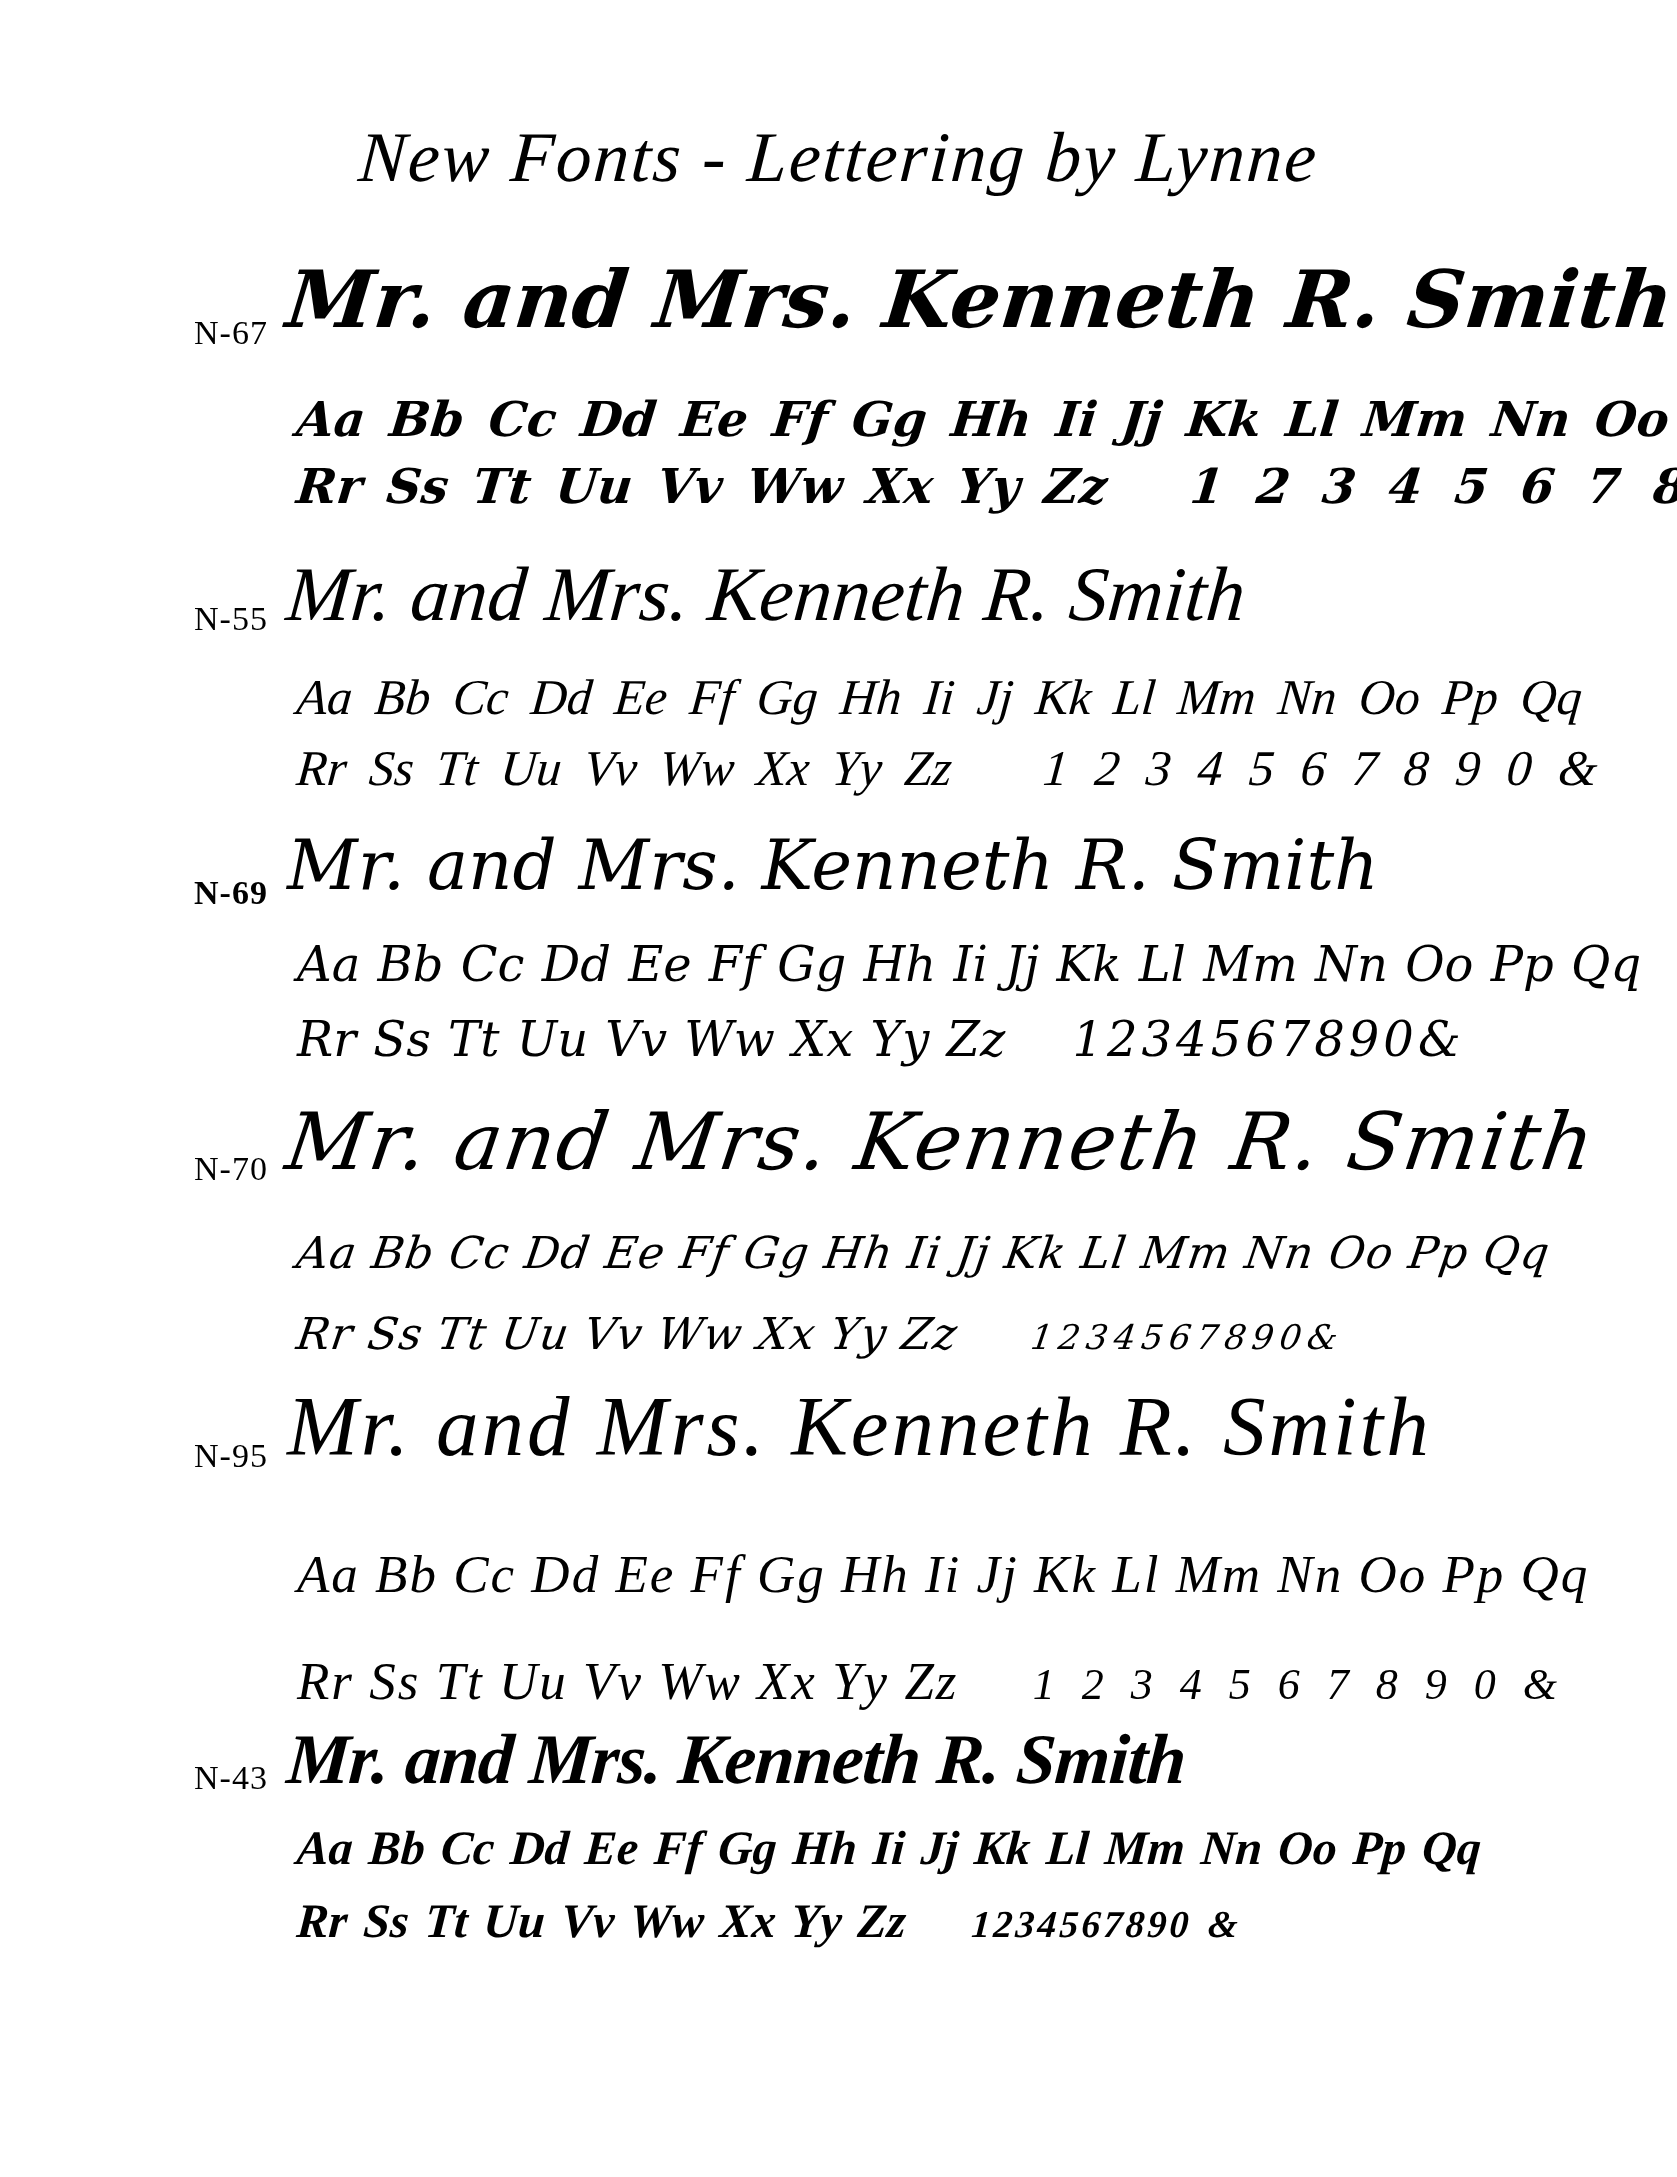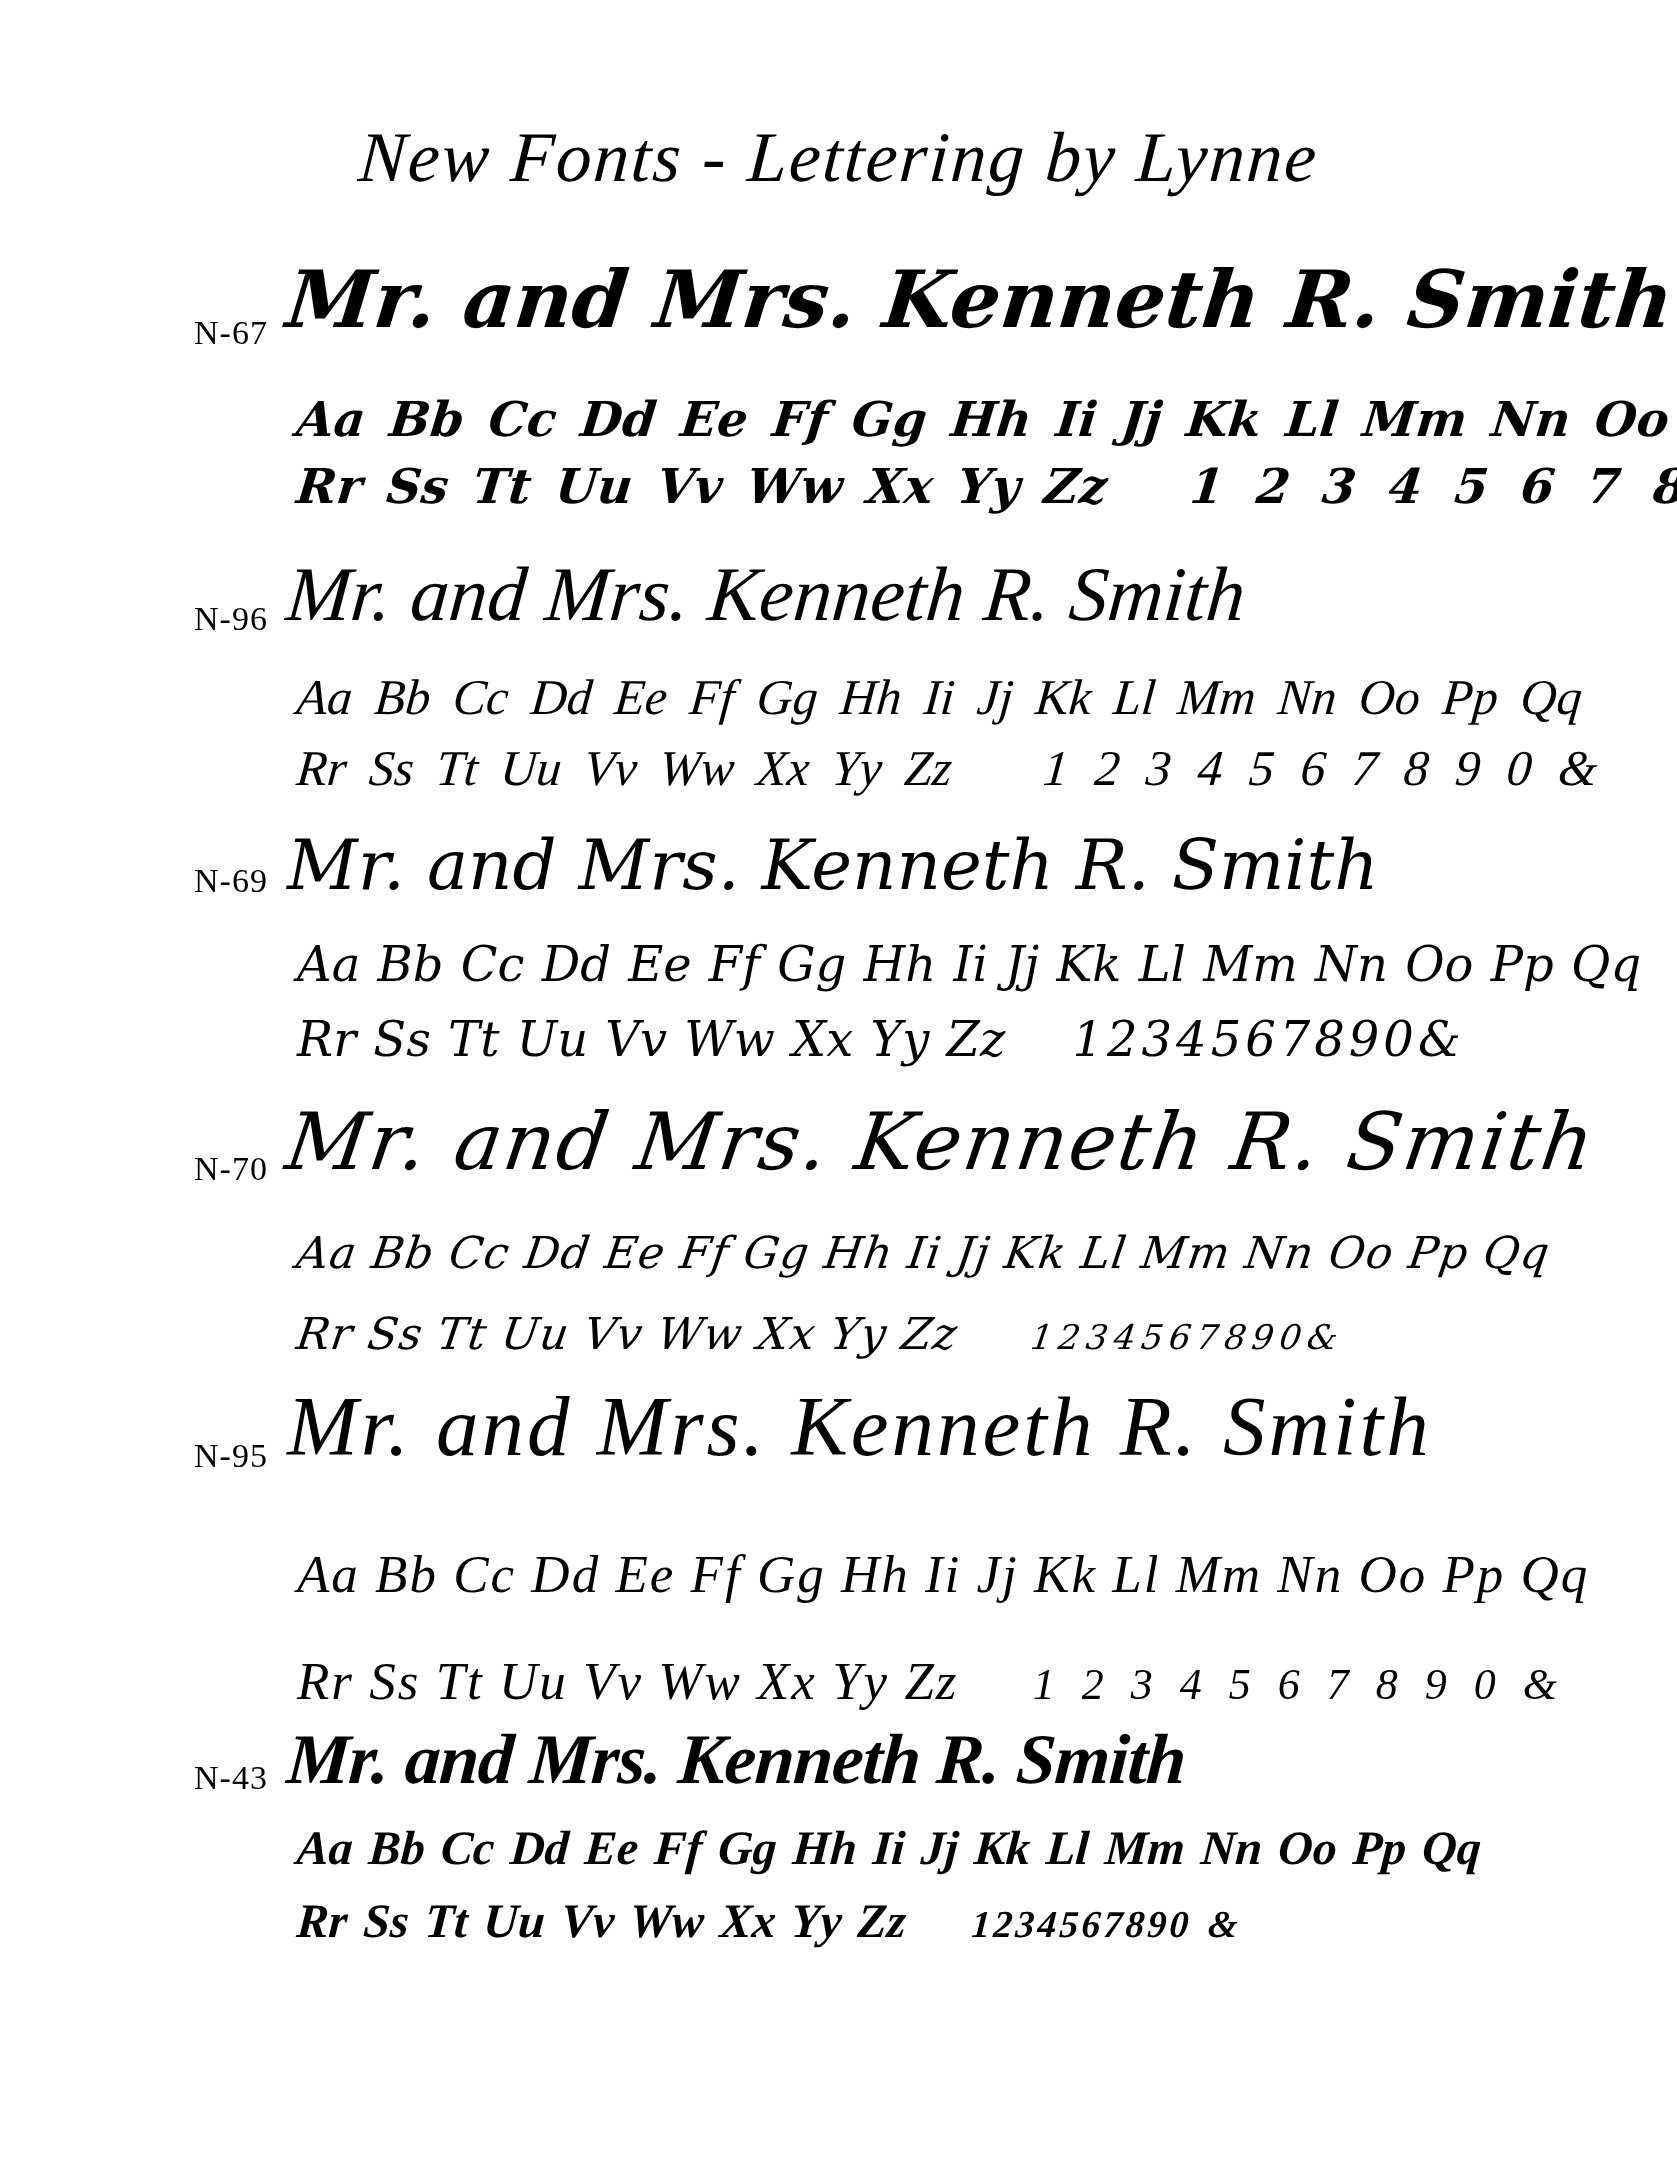--- a/index.html
+++ b/index.html
@@ -70,21 +70,21 @@
   .n68 { top: 550px; }
   .n68 .code { top: 50px; }
   .n68 .headline { font-size: 77px; font-weight: 500; font-family: "Liberation Serif", serif; transform: skewX(-5deg); }
   .n68 .row { font-size: 50px; font-weight: 500; word-spacing: 10px; font-family: "Liberation Serif", serif; transform: skewX(-5deg); }
   .n68 .r1 { top: 119px; }
   .n68 .r2 { top: 190px; }
   .n68 .nums { margin-left: 69px; word-spacing: 14px; }
 
   
   .n69 { top: 826px; }
-  .n69 .code { top: 36px; }
+  .n69 .code { top: 48px; font-weight: bold; }
   .n69 .headline { font-size: 69px; font-weight: 400; font-family: "DejaVu Serif", serif; }
   .n69 .row { font-size: 48px; font-weight: 400; word-spacing: 2px; }
   .n69 .r1 { top: 111px; }
   .n69 .r2 { top: 186px; }
   .n69 .nums { margin-left: 50px; letter-spacing: 4px; }
 
   
   .n70 { top: 1097px; }
   .n70 .code { top: 53px; }
   .n70 .headline { font-size: 79px; font-weight: 400; letter-spacing: 2px; font-family: "DejaVu Serif", serif; transform: skewX(-8deg); }
@@ -122,21 +122,21 @@
     <span class="code">N-67</span>
     <div class="headline">Mr. and Mrs. Kenneth R. Smith</div>
     <div class="row r1">Aa Bb Cc Dd Ee Ff Gg Hh Ii Jj Kk Ll Mm Nn Oo Pp Qq</div>
     <div class="row r2">
       <span>Rr Ss Tt Uu Vv Ww Xx Yy Zz</span>
       <span class="nums">1 2 3 4 5 6 7 8 9 0 &amp;</span>
     </div>
   </section>
 
   <section class="sample n68">
-    <span class="code">N-96</span>
+    <span class="code">N-55</span>
     <div class="headline">Mr. and Mrs. Kenneth R. Smith</div>
     <div class="row r1">Aa Bb Cc Dd Ee Ff Gg Hh Ii Jj Kk Ll Mm Nn Oo Pp Qq</div>
     <div class="row r2">
       <span>Rr Ss Tt Uu Vv Ww Xx Yy Zz</span>
       <span class="nums">1 2 3 4 5 6 7 8 9 0 &amp;</span>
     </div>
   </section>
 
   <section class="sample n69">
     <span class="code">N-69</span>

